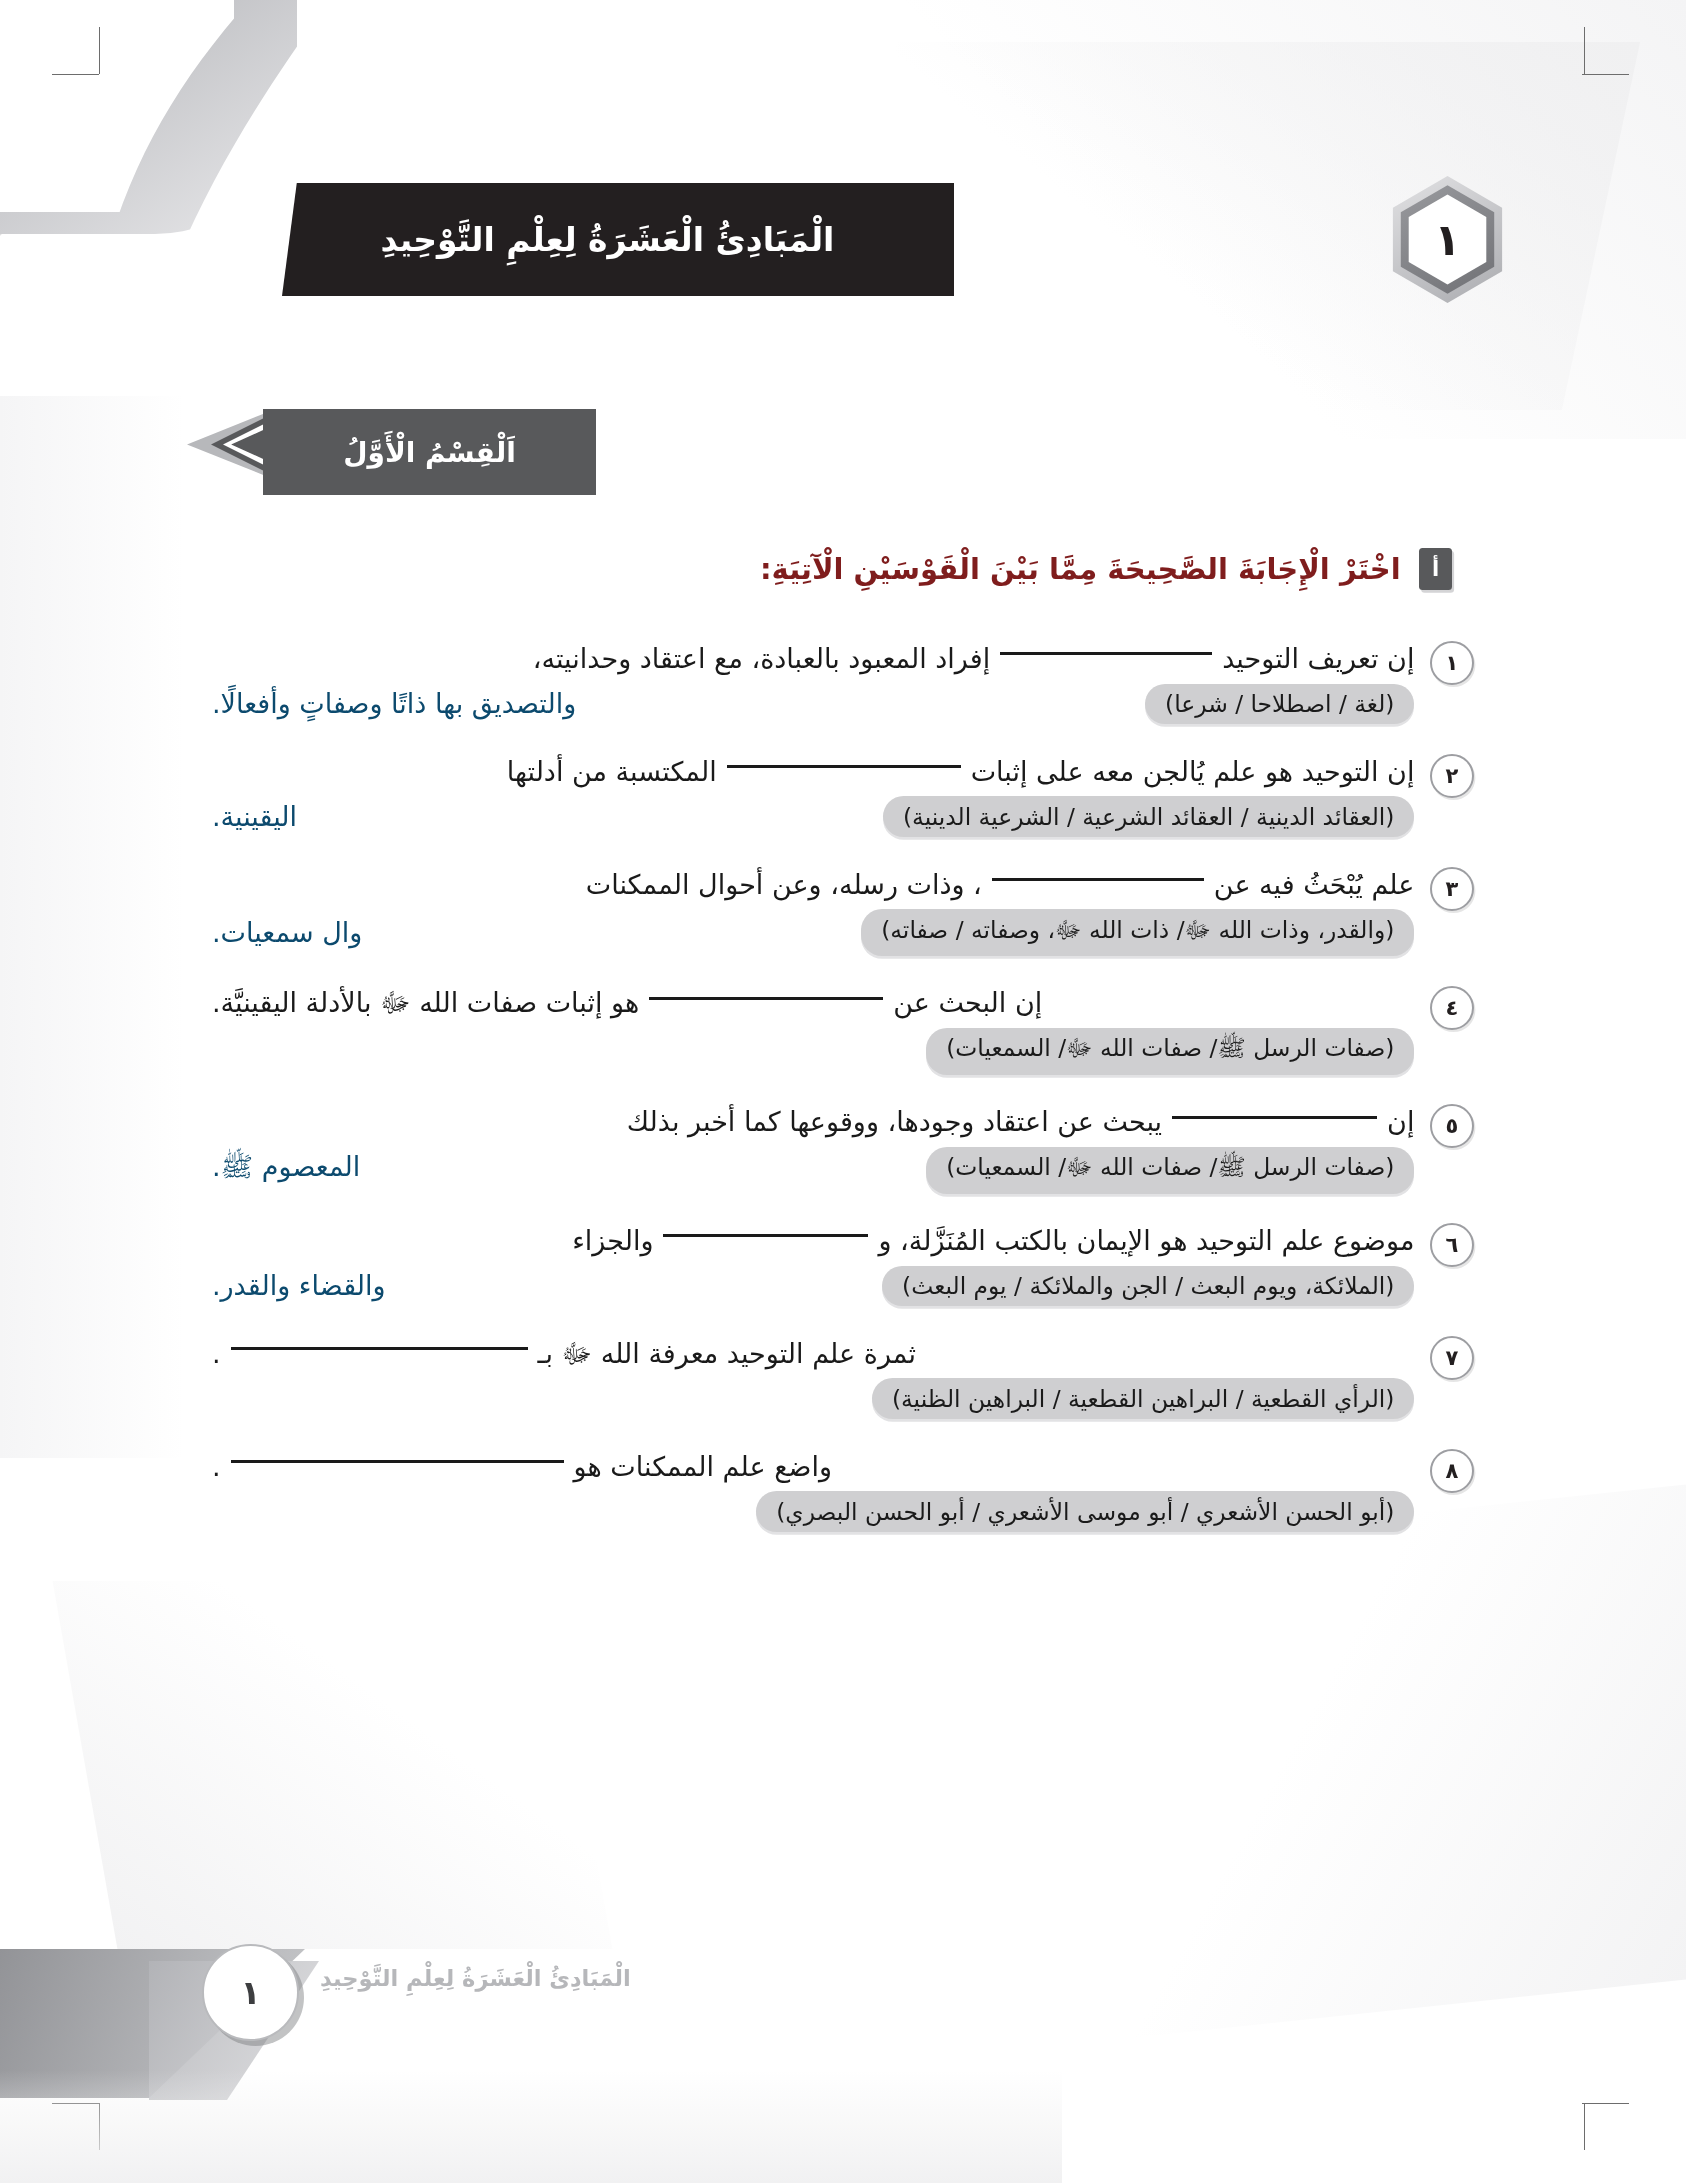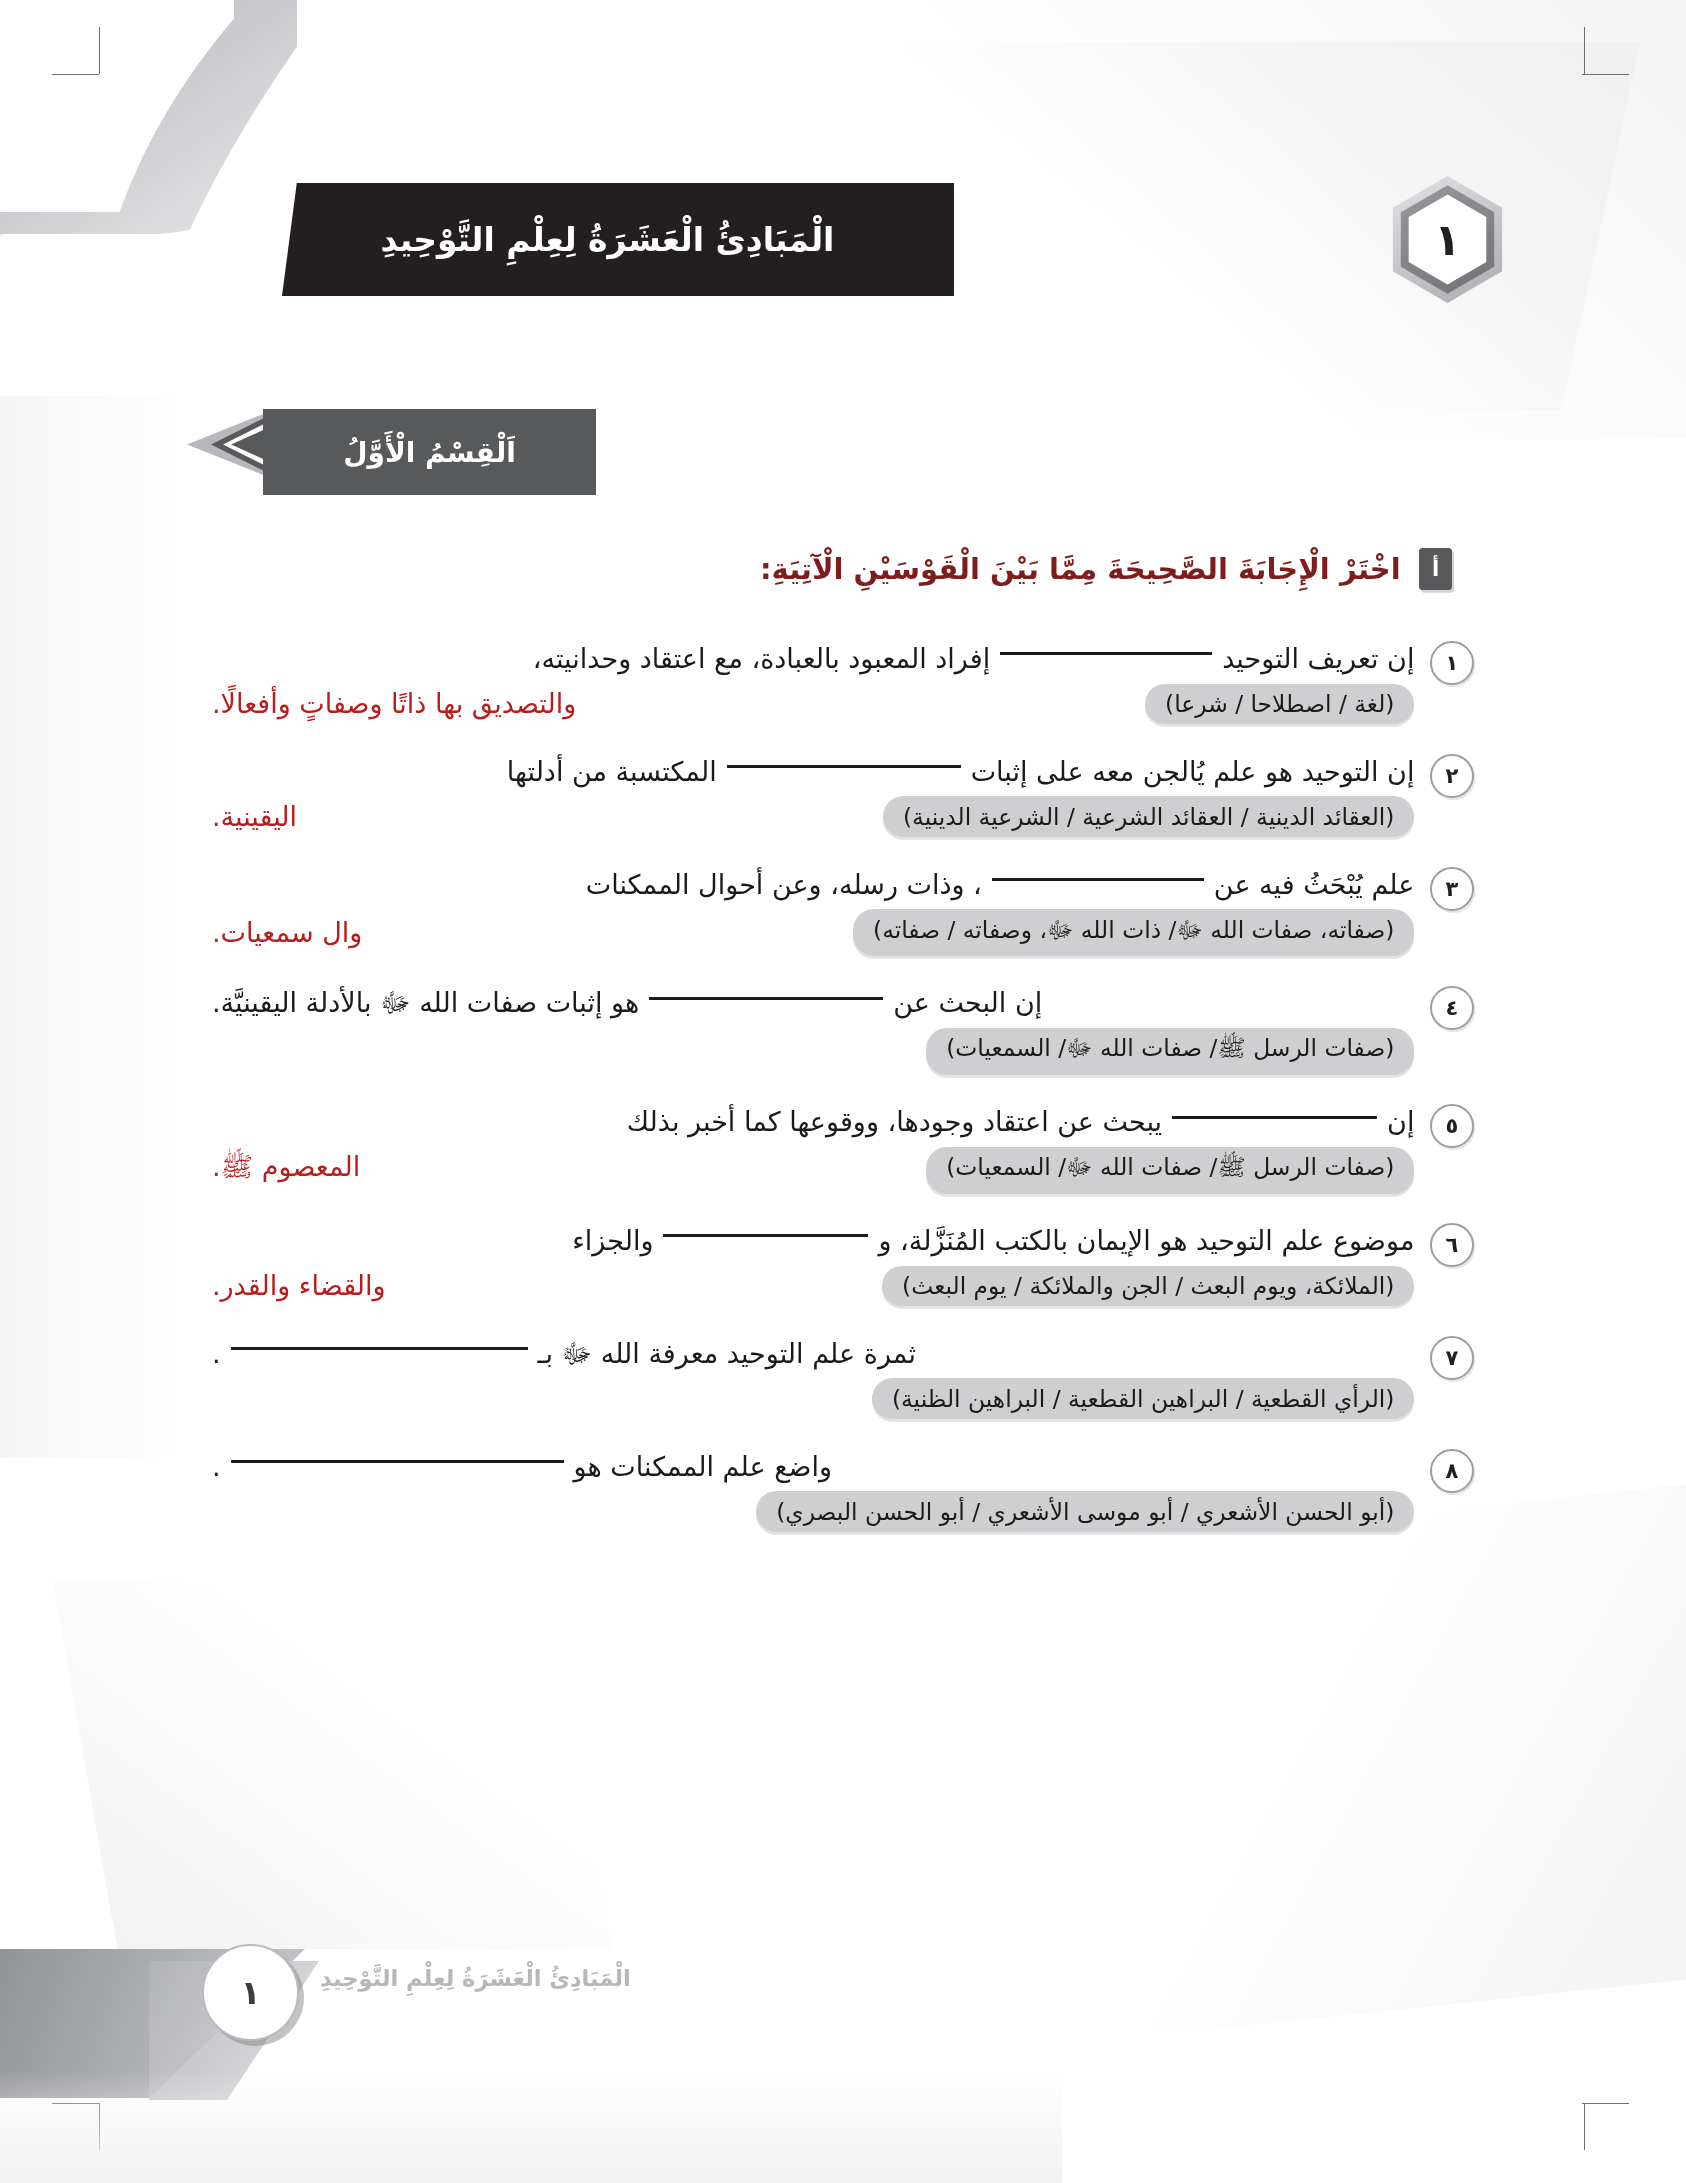--- a/index.html
+++ b/index.html
@@ -258,21 +258,21 @@
     padding: 6.4px 20px;
     font-size: 23.4px;
     color: #1a1a1a;
     white-space: nowrap;
     box-shadow: 0 2.8px 0 #e2e2e4;
   }
   .opts-row { display: flex; align-items: center; margin-top: 2.8px; }
   .opts-row.right { justify-content: flex-start; }
   .opts-row.spread { justify-content: space-between; }
 
-  .tail { font-size: 27px; color: #b91c1c; white-space: nowrap; }
+  .tail { font-size: 27px; color: #0c4a6e; white-space: nowrap; }
 
   
   .footer {
     position: absolute;
     left: 0;
     bottom: 85px;
     width: 920px;
     height: 170px;
   }
   .footer-wedge {
@@ -400,21 +400,21 @@
 
     <div class="q">
       <div class="q-num">٣</div>
       <div class="q-body">
         <div class="q-line">
           <span>علم يُبْحَثُ فيه عن</span>
           <span class="blank w3"></span>
           <span>، وذات رسله، وعن أحوال الممكنات</span>
         </div>
         <div class="opts-row spread">
-          <span class="opts">(صفاته، صفات الله ﷻ/ ذات الله ﷻ، وصفاته / صفاته)</span>
+          <span class="opts">(والقدر، وذات الله ﷻ/ ذات الله ﷻ، وصفاته / صفاته)</span>
           <span class="tail">وال سمعيات.</span>
         </div>
       </div>
     </div>
 
     <div class="q">
       <div class="q-num">٤</div>
       <div class="q-body">
         <div class="q-line end">
           <span>إن البحث عن</span>

